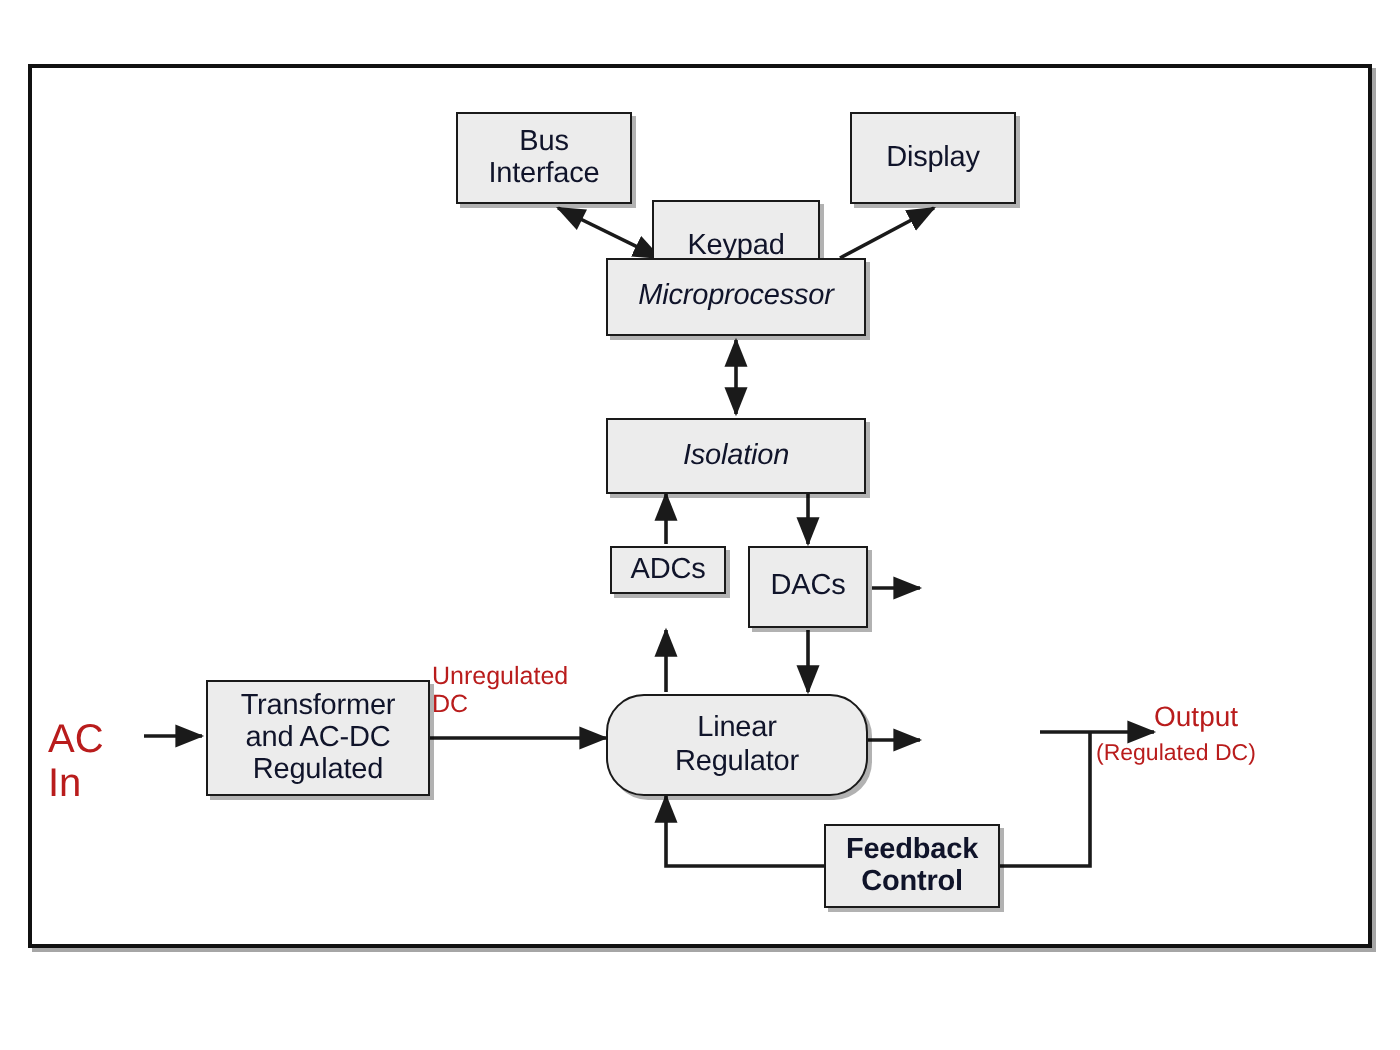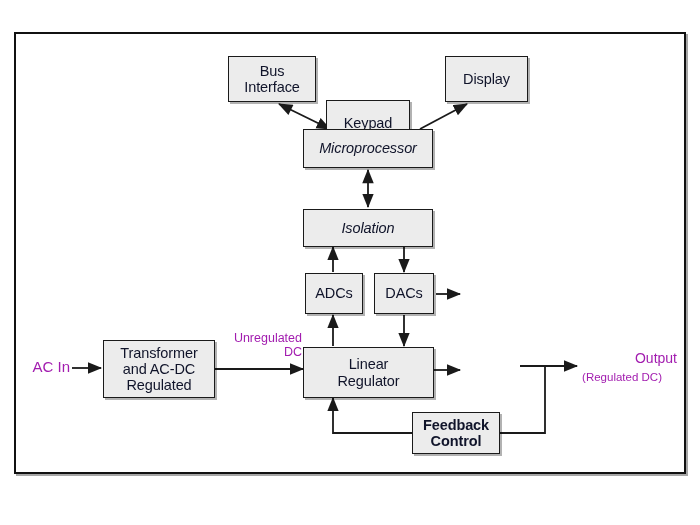--- a/index.html
+++ b/index.html
@@ -36,26 +36,26 @@
     color:#10142a;
     font-size:14.5px;
     line-height:1.12;
     letter-spacing:-0.1px;
     padding:2px 3px;
   }
   .node span{display:block;}
 
   .lbl{
     position:absolute;
-    color:#a21caf;
-    text-align:right;
+    color:#b91c1c;
+    text-align:left;
     line-height:1.12;
     white-space:pre-line;
   }
-  .lbl-acin{font-size:15px;}
+  .lbl-acin{font-size:20px;}
   .lbl-unreg{font-size:12.5px;}
   .lbl-out-main{font-size:14px;}
   .lbl-out-sub{font-size:11.5px;}
 </style>
 </head>
 <body>
 
 <div id="stage">
 
   <div class="frame"></div>
@@ -106,48 +106,48 @@
 
   <div class="node" style="left:228px;top:56px;width:88px;height:46px;">
     <span style="white-space:pre-line;">Bus
 Interface</span>
   </div>
 
   <div class="node" style="left:326px;top:56px;width:84px;height:46px;margin-top:44px;">
     <span style="white-space:pre-line;">Keypad</span>
   </div>
 
-  <div class="node" style="left:425px;top:56px;width:83px;height:46px;margin-left:20px;">
+  <div class="node" style="left:425px;top:56px;width:83px;height:46px;">
     <span style="white-space:pre-line;">Display</span>
   </div>
 
   <div class="node" style="left:303px;top:129px;width:130px;height:39px;font-style:italic;">
     <span style="white-space:pre-line;">Microprocessor</span>
   </div>
 
   <div class="node" style="left:303px;top:209px;width:130px;height:38px;font-style:italic;">
     <span style="white-space:pre-line;">Isolation</span>
   </div>
 
-  <div class="node" style="left:305px;top:273px;width:58px;height:41px;text-align:center;">
+  <div class="node" style="left:305px;top:273px;width:58px;height:24px;text-align:center;">
     <span style="white-space:pre-line;">ADCs</span>
   </div>
 
   <div class="node" style="left:374px;top:273px;width:60px;height:41px;">
     <span style="white-space:pre-line;">DACs</span>
   </div>
 
 
   <div class="node" style="left:103px;top:340px;width:112px;height:58px;">
     <span style="white-space:pre-line;">Transformer
 and AC-DC
 Regulated</span>
   </div>
 
-  <div class="node" style="left:303px;top:347px;width:131px;height:51px;">
+  <div class="node" style="left:303px;top:347px;width:131px;height:51px;border-radius:19px;">
     <span style="white-space:pre-line;">Linear
 Regulator</span>
   </div>
 
   <div class="node" style="left:412px;top:412px;width:88px;height:42px;">
     <span style="white-space:pre-line;font-weight:bold;">Feedback
 Control</span>
   </div>
 
   <div class="lbl lbl-acin" style="left:24px;top:359px;width:46px;">AC In</div>

